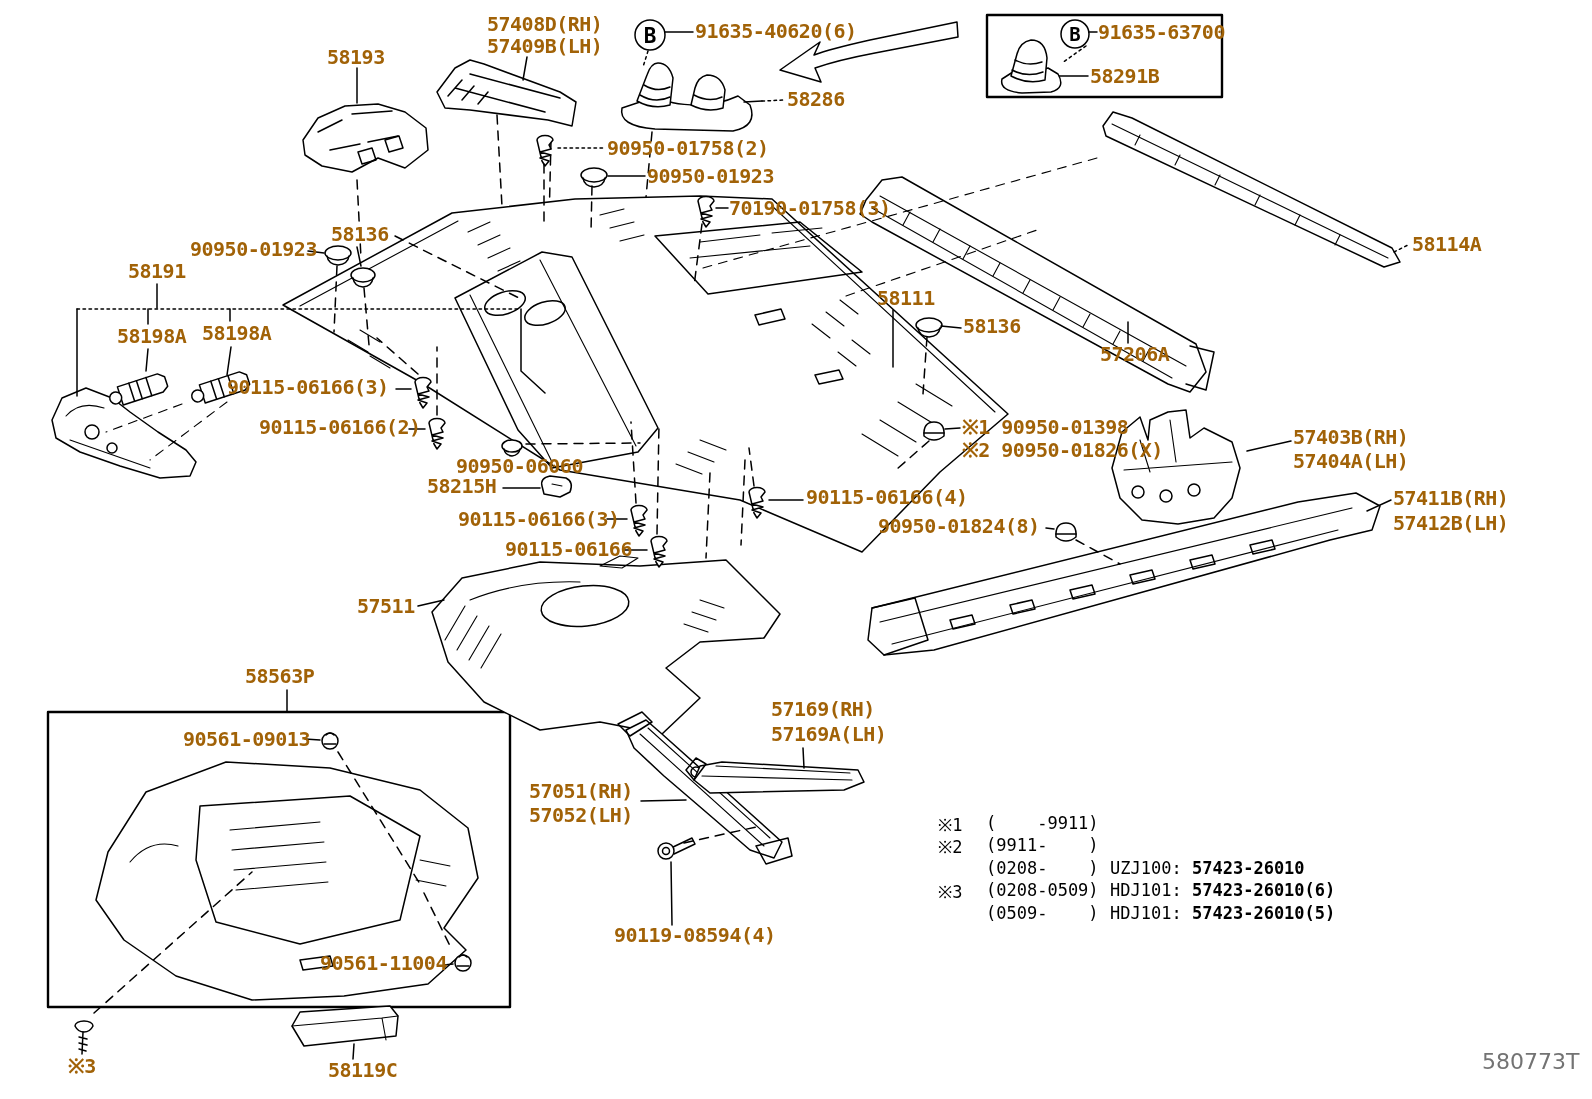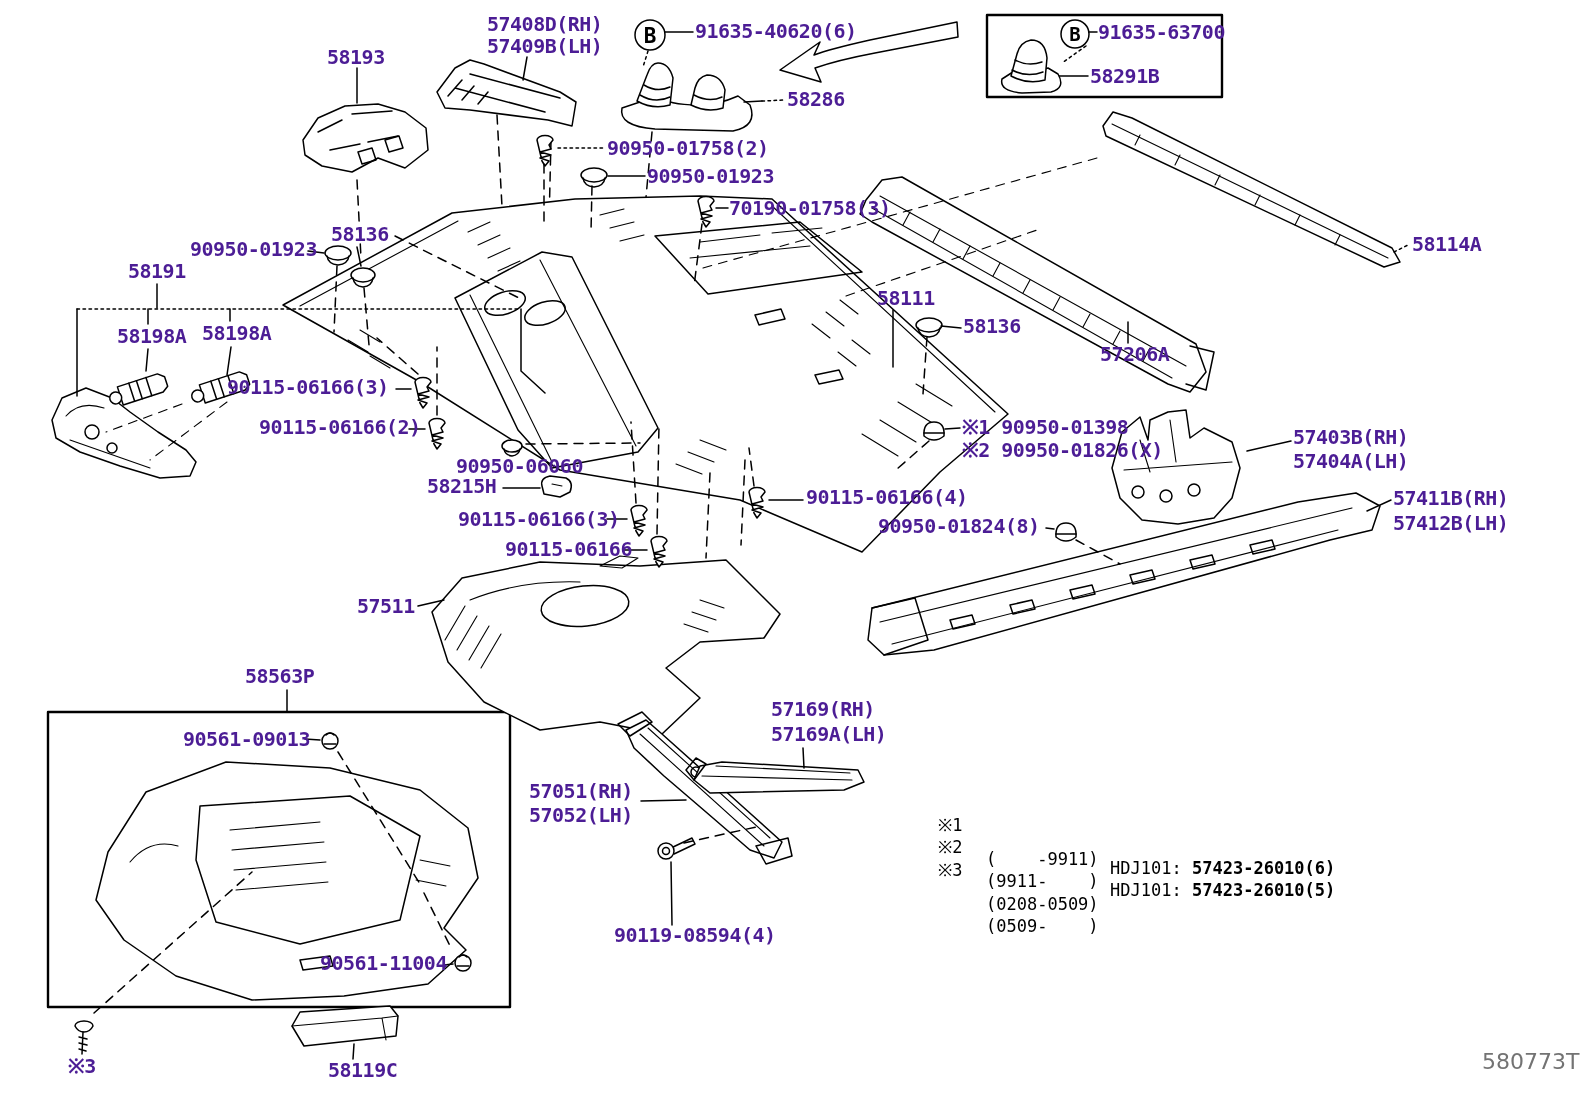--- a/index.html
+++ b/index.html
@@ -1,23 +1,23 @@
 <!DOCTYPE html>
 <html><head>
 <meta charset="utf-8">
 <style>
   html,body{margin:0;padding:0;background:#fff;}
   .stage{position:relative;width:1592px;height:1099px;background:#ffffff;overflow:hidden;}
   .art{position:absolute;left:0;top:0;}
-  .lbl{position:absolute;font:bold 20px "DejaVu Sans Mono",monospace;color:#4c1d95;line-height:20px;white-space:pre;letter-spacing:-0.5px;}
+  .lbl{position:absolute;font:bold 20px "DejaVu Sans Mono",monospace;color:#a16207;line-height:20px;white-space:pre;letter-spacing:-0.5px;}
   .plate{position:absolute;font:22px "DejaVu Sans",sans-serif;color:#737373;line-height:22px;}
   .notes{position:absolute;left:938px;top:813px;font:17px "DejaVu Sans Mono",monospace;color:#000;}
   .note-row{display:flex;height:22.4px;align-items:flex-start;white-space:pre;}
   .nr-marker{width:48px;}
-  .nr-range{width:124px;margin-top:36px;}
+  .nr-range{width:124px;}
   .nr-model{width:82px;}
   .nr-part{font-weight:bold;}
   svg .s{stroke:#000;fill:none;stroke-width:1.5;stroke-linejoin:round;stroke-linecap:round;}
   svg .f{stroke:#000;fill:#fff;stroke-width:1.5;stroke-linejoin:round;}
   svg .thin{stroke-width:1.1;}
   svg .thick{stroke-width:2.4;}
   svg .dash{stroke-dasharray:9,7;}
   svg .dot{stroke-dasharray:2.5,3.5;}
 </style>
 </head>
@@ -348,20 +348,23 @@
   <div class="lbl" style="left:328px;top:1060px">58119C</div>
 
   <div class="notes">
     <div class="note-row">
       <span class="nr-marker">※1</span><span class="nr-range">(    -9911)</span><span class="nr-model"></span><span class="nr-part"></span>
     </div>
     <div class="note-row">
       <span class="nr-marker">※2</span><span class="nr-range">(9911-    )</span><span class="nr-model"></span><span class="nr-part"></span>
     </div>
     <div class="note-row">
+      <span class="nr-marker"></span><span class="nr-range">(0208-    )</span><span class="nr-model">UZJ100:</span><span class="nr-part">57423-26010</span>
+    </div>
+    <div class="note-row">
       <span class="nr-marker">※3</span><span class="nr-range">(0208-0509)</span><span class="nr-model">HDJ101:</span><span class="nr-part">57423-26010(6)</span>
     </div>
     <div class="note-row">
       <span class="nr-marker"></span><span class="nr-range">(0509-    )</span><span class="nr-model">HDJ101:</span><span class="nr-part">57423-26010(5)</span>
     </div>
   </div>
 
   <div class="plate" style="left:1482px;top:1051px">580773T</div>
 
 </div>

